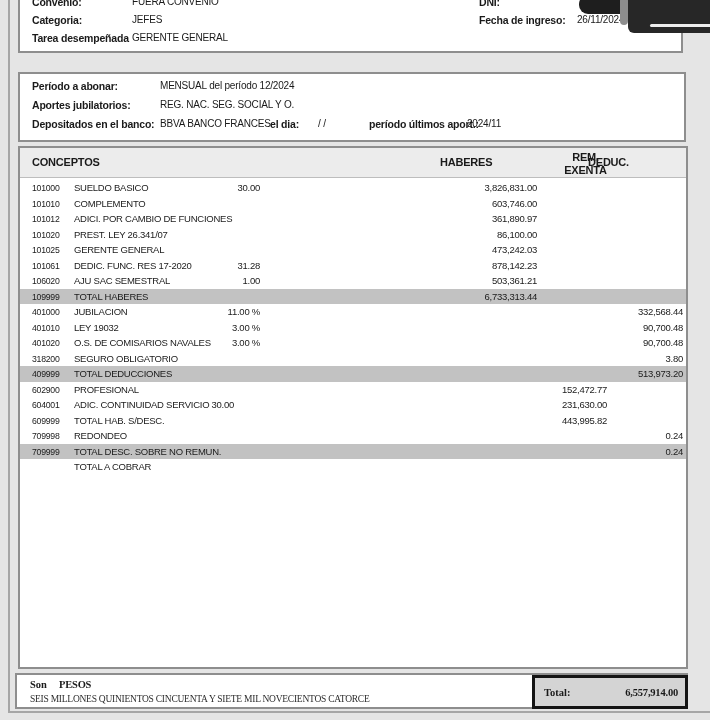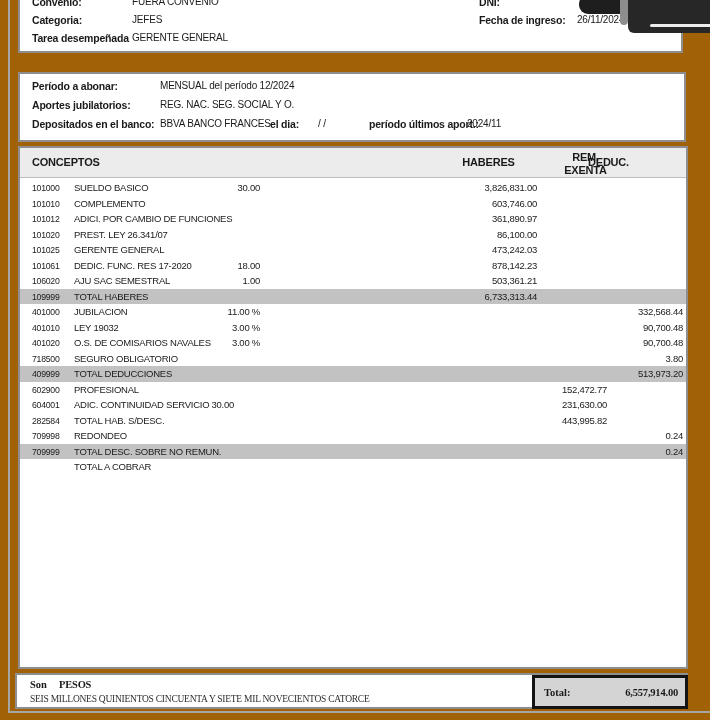--- a/index.html
+++ b/index.html
@@ -1,18 +1,18 @@
 <!DOCTYPE html>
 <html><head>
 <meta charset="utf-8">
 <style>
   * { margin:0; padding:0; box-sizing:border-box; }
   html,body { background:#fff; }
   body { font-family:"Liberation Sans","DejaVu Sans",sans-serif; color:#1a1a1a; }
-  .screen { position:relative; width:710px; height:720px; background:#a16207; overflow:hidden; }
+  .screen { position:relative; width:710px; height:720px; background:#e5e5e5; overflow:hidden; }
 
   
   .pg-border { position:absolute; background:#a6a6a6; }
   .pg-left   { left:8px; top:0; width:2px; height:713px; }
   .pg-right  { left:718px; top:0; width:2.5px; height:713px; background:#6e6e6e; }
   .pg-bottom { left:8px; top:711px; width:712px; height:2px; }
 
   
   .box { position:absolute; border:2px solid #8e8e8e; background:#fff; }
   .info-box   { left:18px; top:0; width:665px; height:53px; border-top:none; }
@@ -21,21 +21,21 @@
   .footer-box { left:15px; top:673px; width:673px; height:36px;font-family:Liberation Serif, serif; }
 
   .lbl { font-weight:bold; font-size:10.5px; letter-spacing:-0.2px; white-space:nowrap; }
   .val { font-size:10px; letter-spacing:-0.2px; white-space:nowrap; }
   .abs { position:absolute; }
 
   
   .thead-band { position:absolute; left:0; top:0; width:100%; height:30px; background:#ececec; border-bottom:1px solid #bdbdbd; }
   .th { position:absolute; font-weight:bold; font-size:11px; letter-spacing:-0.2px; top:8px; }
   .th-conceptos { left:12px; }
-  .th-haberes { left:420px; width:97px; text-align:center; }
+  .th-haberes { left:420px; width:97px; text-align:left; }
   .th-rem { left:518px; width:95px; text-align:center; top:3px; line-height:12.5px; }
   .th-deduc { left:568px; width:95px; }
 
   .tbody { position:absolute; left:0; top:32px; width:100%; }
   .trow { position:relative; height:15.5px; width:100%; }
   .trow.total-row { background:#c2c2c2; }
   .cell { position:absolute; top:2px; font-size:9.5px; letter-spacing:-0.25px; white-space:nowrap; }
   .c-code { left:12px; font-size:8.7px; top:3px; }
   .c-concept { left:54px; }
   .c-qty { left:140px; width:100px; text-align:right; }
@@ -141,21 +141,21 @@
       <span class="cell c-code">101025</span>
       <span class="cell c-concept">GERENTE GENERAL</span>
       <span class="cell c-qty"></span>
       <span class="cell c-haberes">473,242.03</span>
       <span class="cell c-rem"></span>
       <span class="cell c-deduc"></span>
     </div>
         <div class="trow">
       <span class="cell c-code">101061</span>
       <span class="cell c-concept">DEDIC. FUNC. RES 17-2020</span>
-      <span class="cell c-qty">18.00</span>
+      <span class="cell c-qty">31.28</span>
       <span class="cell c-haberes">878,142.23</span>
       <span class="cell c-rem"></span>
       <span class="cell c-deduc"></span>
     </div>
         <div class="trow">
       <span class="cell c-code">106020</span>
       <span class="cell c-concept">AJU SAC SEMESTRAL</span>
       <span class="cell c-qty">1.00</span>
       <span class="cell c-haberes">503,361.21</span>
       <span class="cell c-rem"></span>
@@ -187,21 +187,21 @@
     </div>
         <div class="trow">
       <span class="cell c-code">401020</span>
       <span class="cell c-concept">O.S. DE COMISARIOS NAVALES</span>
       <span class="cell c-qty">3.00 %</span>
       <span class="cell c-haberes"></span>
       <span class="cell c-rem"></span>
       <span class="cell c-deduc">90,700.48</span>
     </div>
         <div class="trow">
-      <span class="cell c-code">718500</span>
+      <span class="cell c-code">318200</span>
       <span class="cell c-concept">SEGURO OBLIGATORIO</span>
       <span class="cell c-qty"></span>
       <span class="cell c-haberes"></span>
       <span class="cell c-rem"></span>
       <span class="cell c-deduc">3.80</span>
     </div>
         <div class="trow total-row">
       <span class="cell c-code">409999</span>
       <span class="cell c-concept">TOTAL DEDUCCIONES</span>
       <span class="cell c-qty"></span>
@@ -219,21 +219,21 @@
     </div>
         <div class="trow">
       <span class="cell c-code">604001</span>
       <span class="cell c-concept">ADIC. CONTINUIDAD SERVICIO</span>
       <span class="cell c-qty qty-near">30.00</span>
       <span class="cell c-haberes"></span>
       <span class="cell c-rem">231,630.00</span>
       <span class="cell c-deduc"></span>
     </div>
         <div class="trow">
-      <span class="cell c-code">282584</span>
+      <span class="cell c-code">609999</span>
       <span class="cell c-concept">TOTAL HAB. S/DESC.</span>
       <span class="cell c-qty"></span>
       <span class="cell c-haberes"></span>
       <span class="cell c-rem">443,995.82</span>
       <span class="cell c-deduc"></span>
     </div>
         <div class="trow">
       <span class="cell c-code">709998</span>
       <span class="cell c-concept">REDONDEO</span>
       <span class="cell c-qty"></span>

